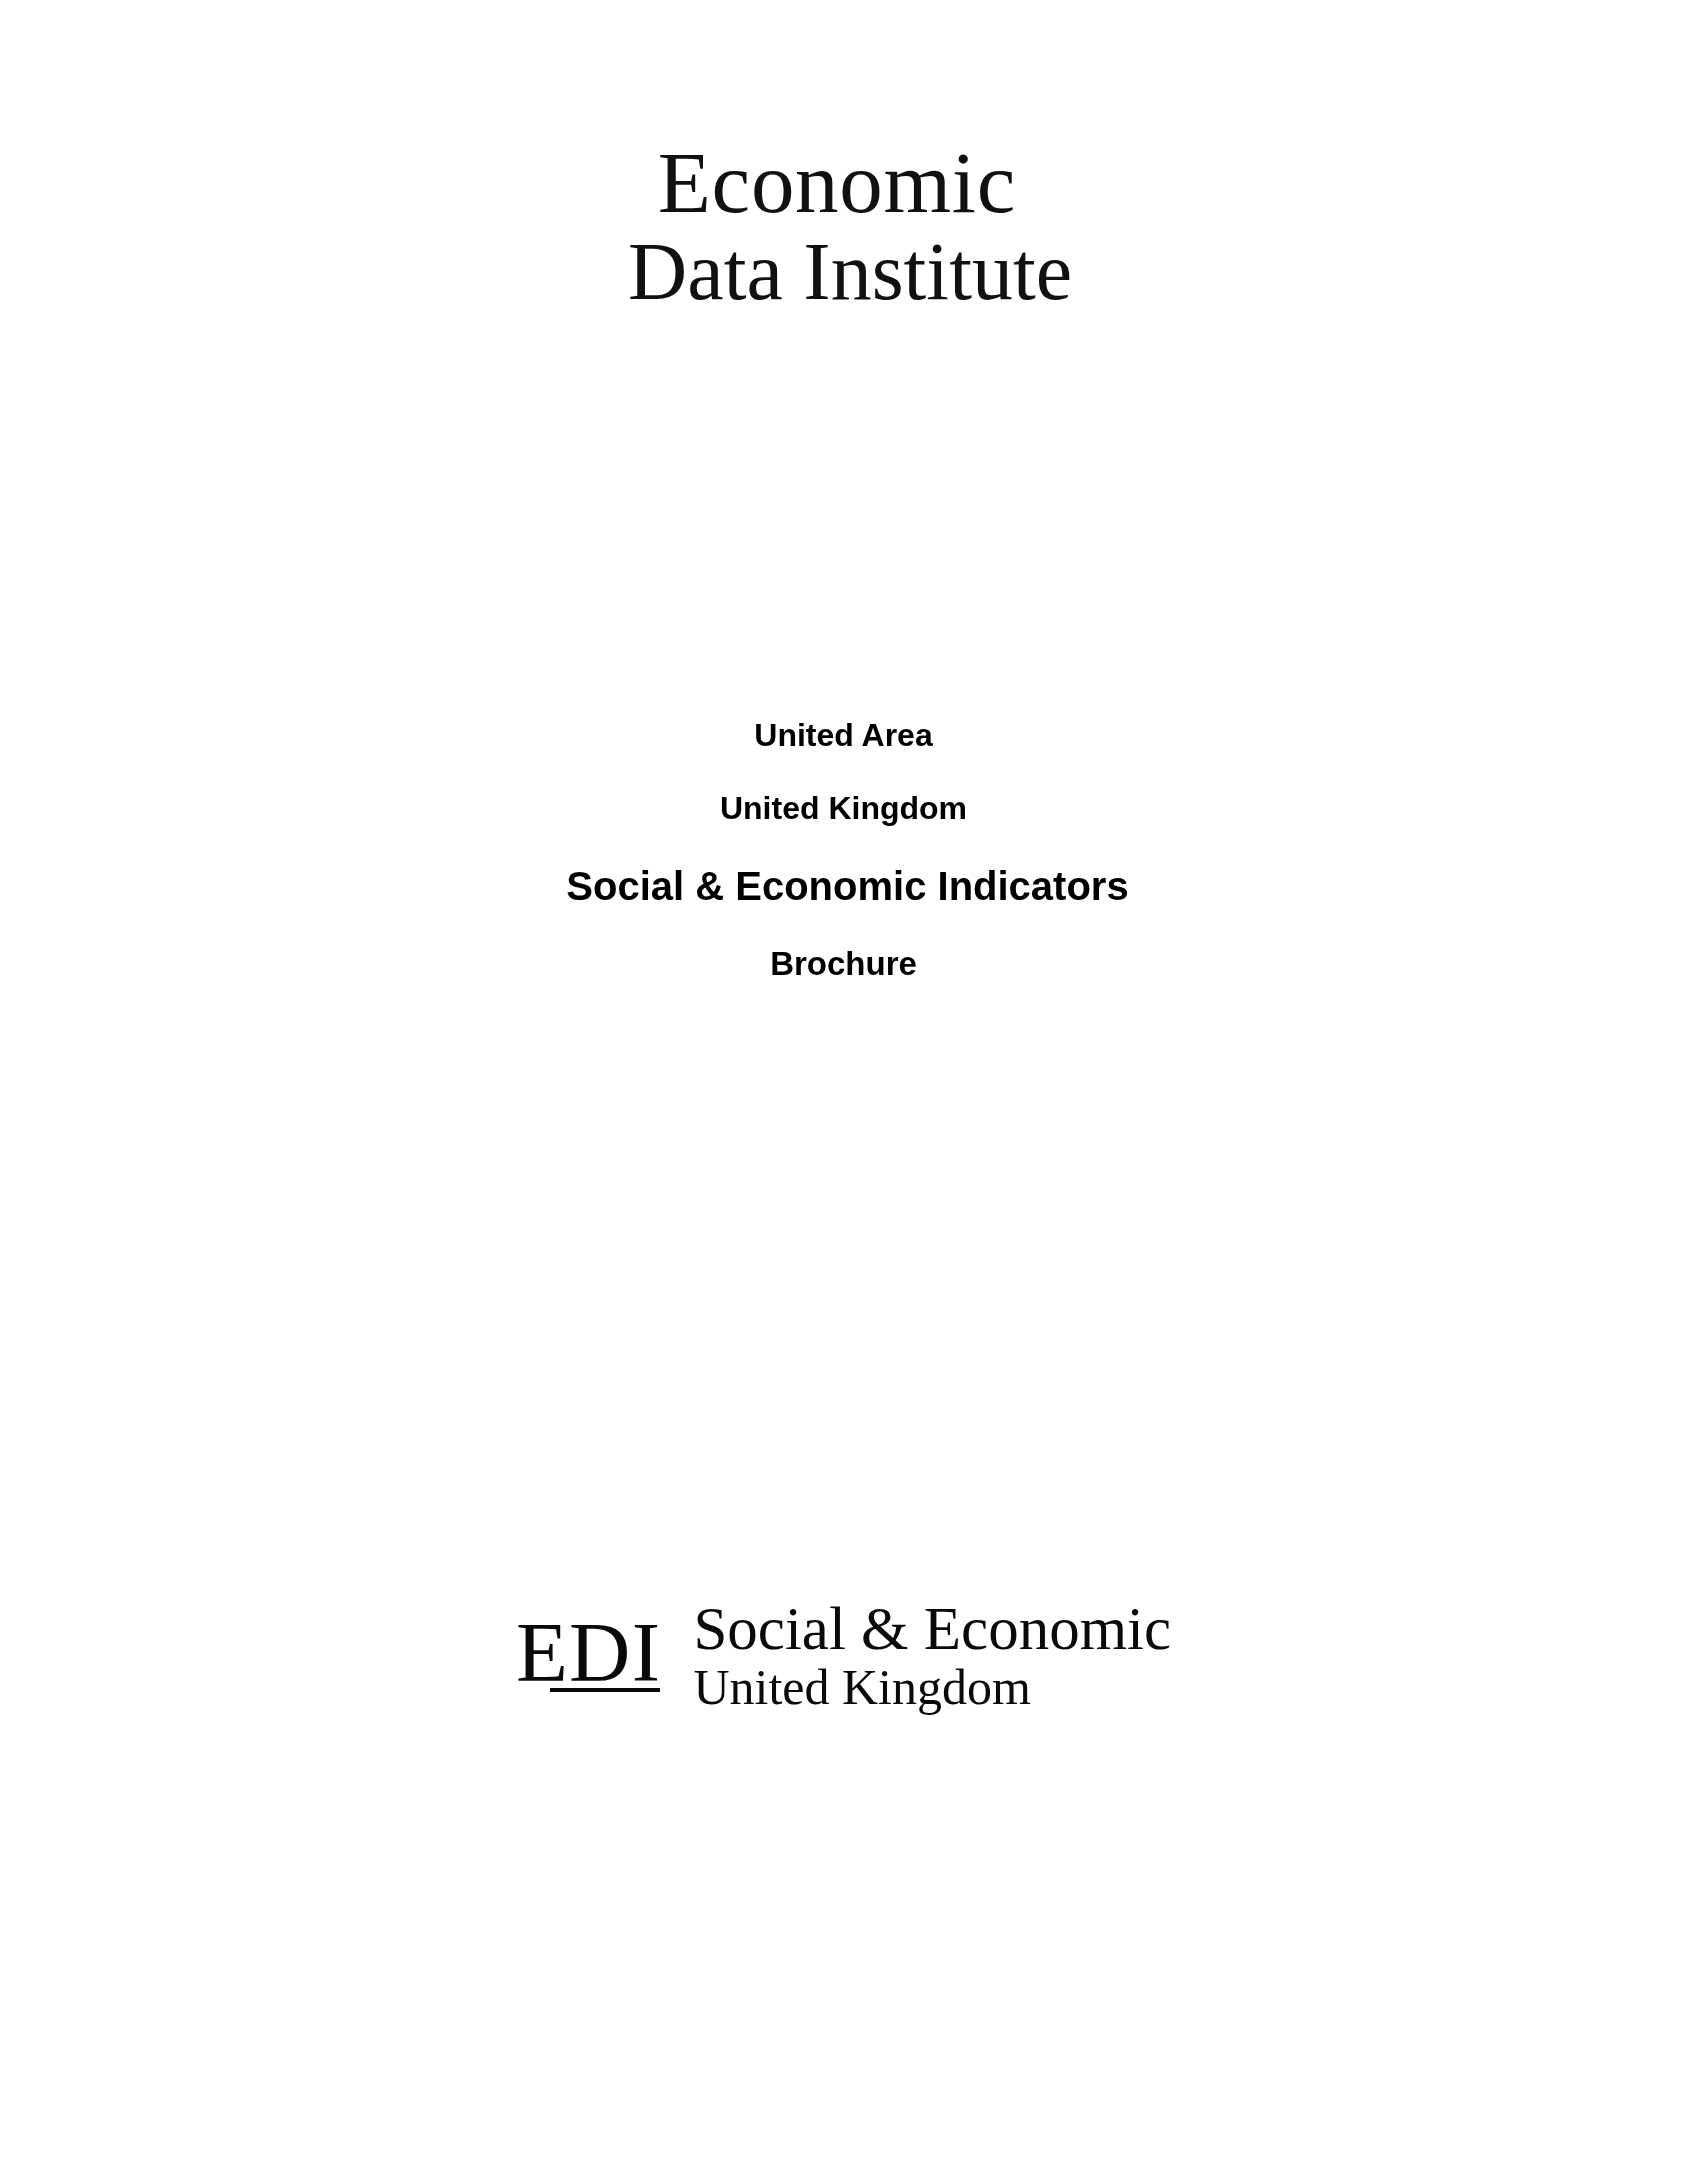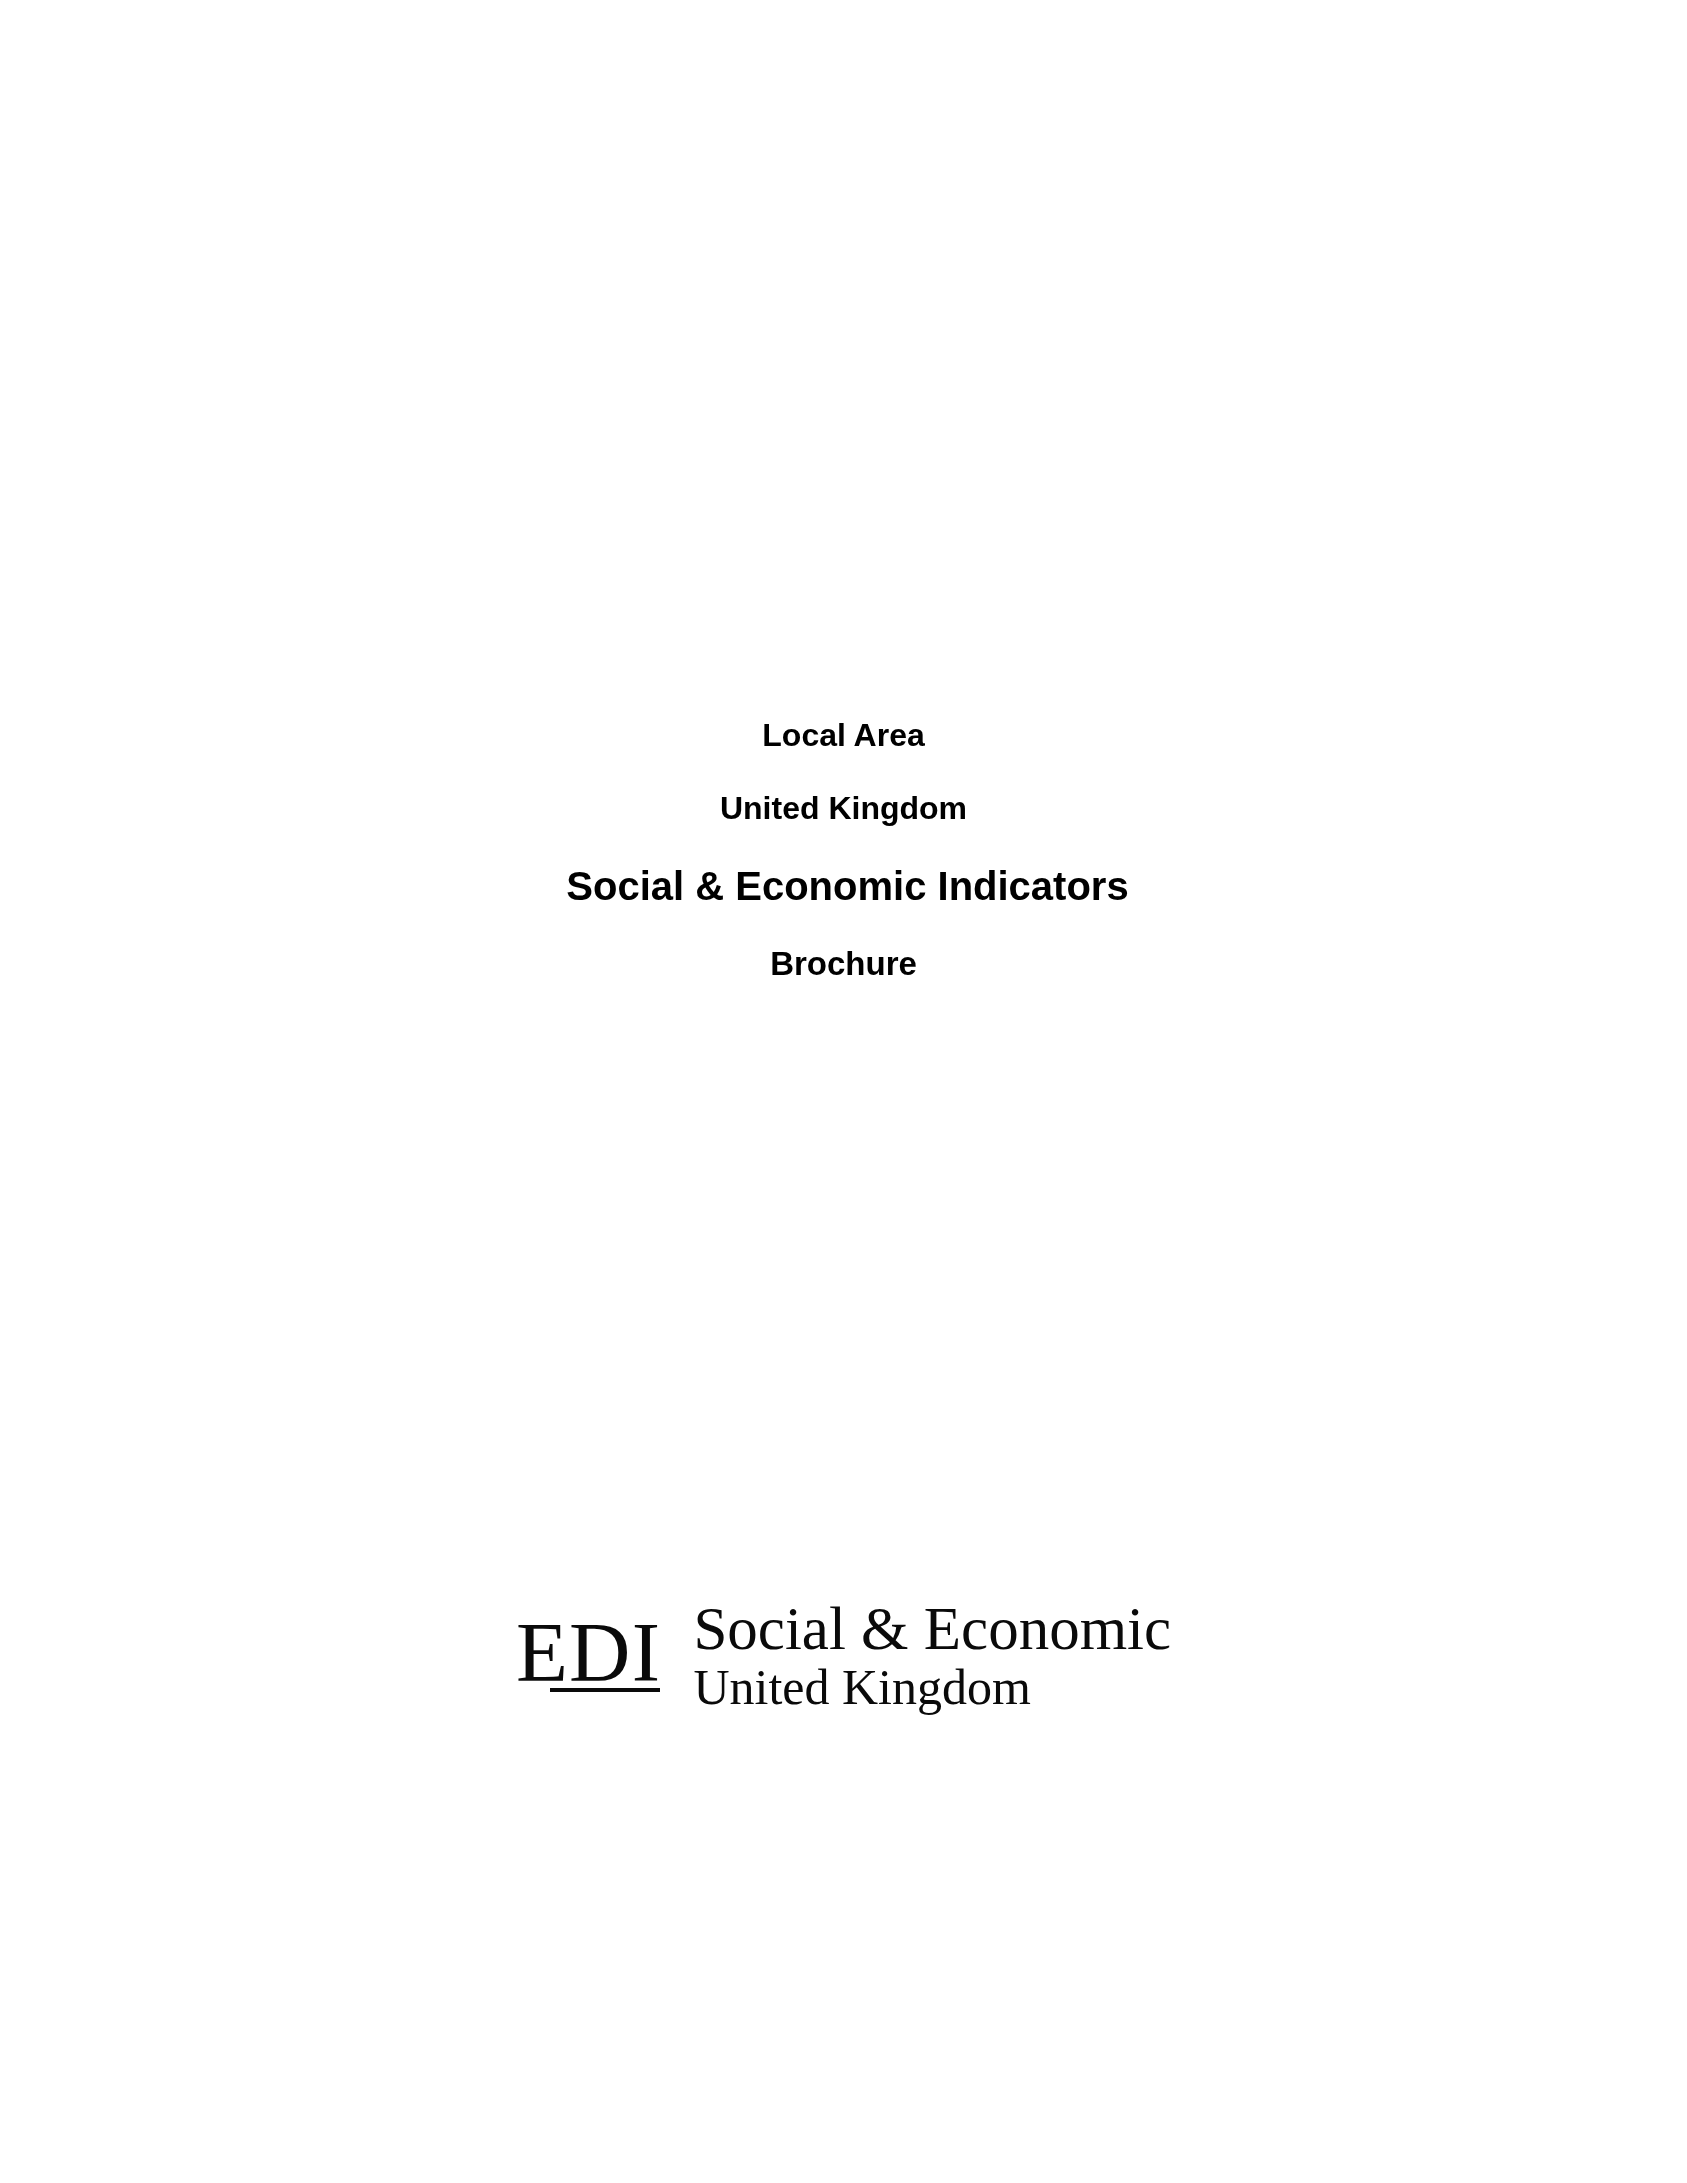--- a/index.html
+++ b/index.html
@@ -123,23 +123,27 @@
     display: block;
     font-size: 50px;
     margin-top: 2.6px;
   }
 </style>
 </head>
 <body>
 
 <div class="page">
 
+  <div class="masthead">
+    <span class="masthead-line1">Economic</span>
+    <span class="masthead-line2">Data Institute</span>
+  </div>
 
   <div class="title-block">
-    <div class="line t-type">Local Area</div>
+    <div class="line t-type">United Area</div>
     <div class="line t-country">United Kingdom</div>
     <div class="line t-subject">Social &amp; Economic Indicators</div>
     <div class="line t-doc">Brochure</div>
   </div>
 
   <div class="footer-logo">
     <div class="edi-mark">
       <span>EDI</span>
       <span class="underline-bar"></span>
     </div>

